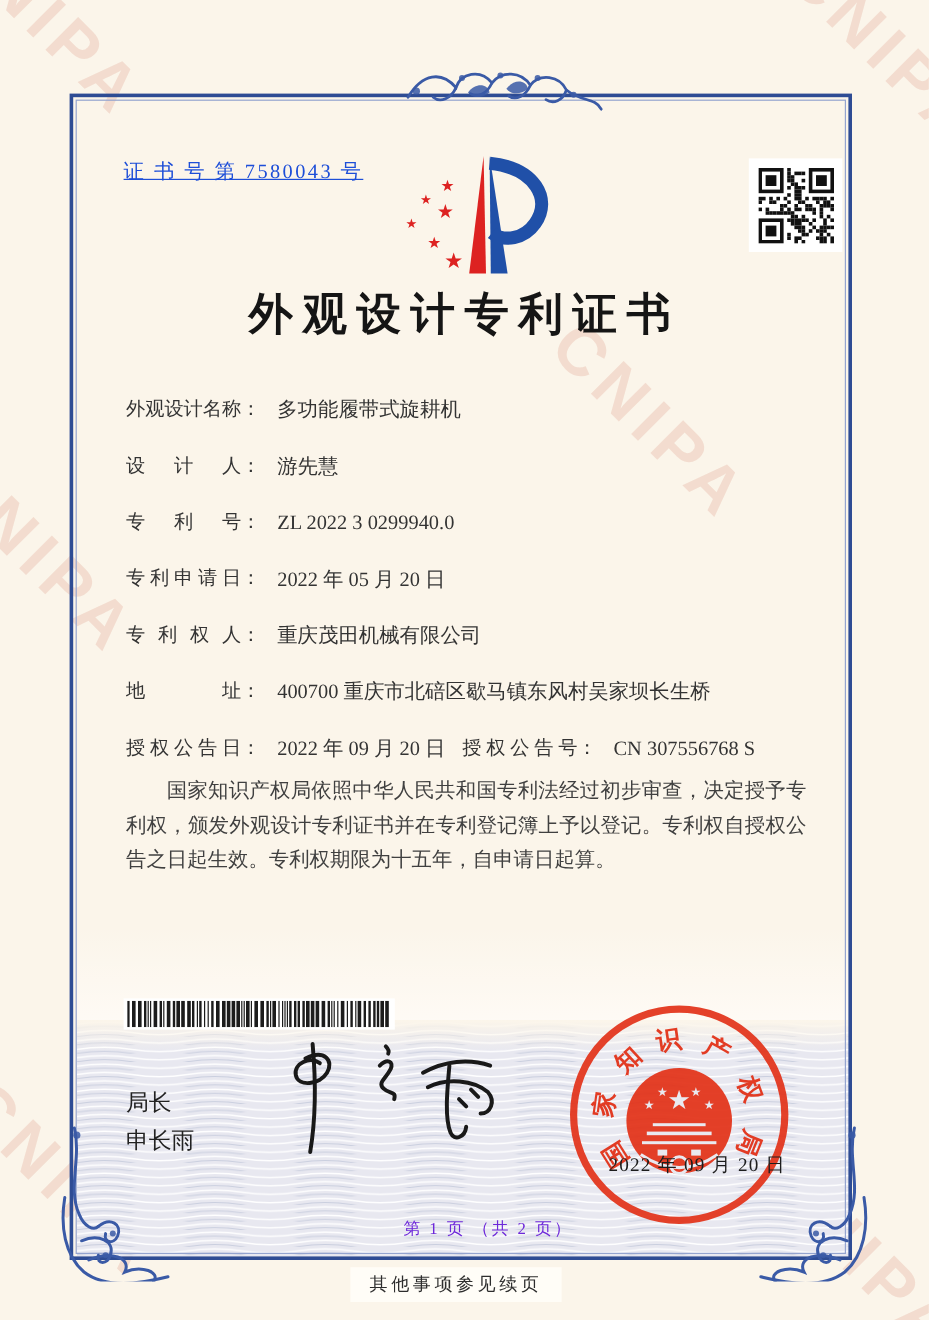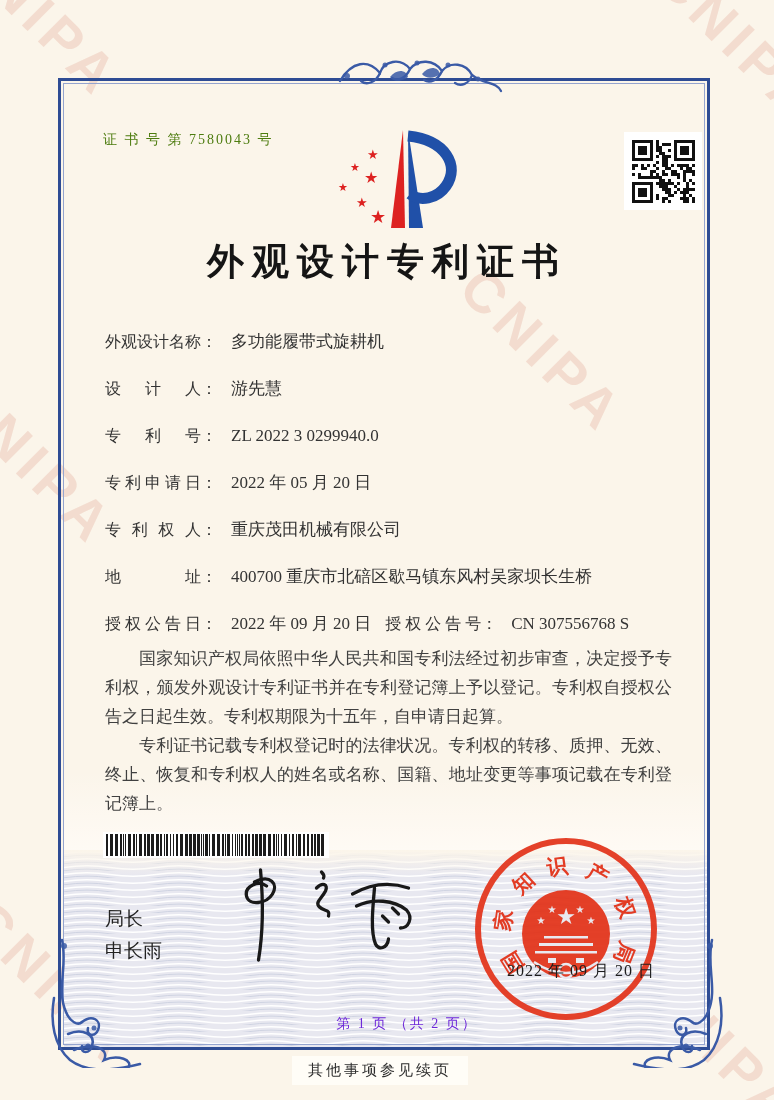--- a/index.html
+++ b/index.html
@@ -19,21 +19,21 @@
   
   .frame{left:58px;top:78px;width:646px;height:966px;border:3px solid #2e4c94;z-index:2;}
   .frame-inner{position:absolute;left:2px;top:2px;right:2px;bottom:2px;border:1px solid #94a4cf;}
   
   .prestrip{left:64px;top:772px;width:646px;height:80px;z-index:1;
             background:linear-gradient(rgba(255,255,255,0),rgba(255,251,246,0.9));}
   .band{left:64px;top:850px;width:646px;height:197px;z-index:1;}
   .band-fade{left:64px;top:850px;width:646px;height:26px;z-index:1;
              background:linear-gradient(#fbf5ea,rgba(251,245,234,0));}
   
-  .certno{left:103px;top:131px;font-size:14px;letter-spacing:2px;color:#4d7c0f;z-index:3;}
+  .certno{left:103px;top:131px;font-size:17px;letter-spacing:2px;color:#1d4ed8;z-index:3;text-decoration:underline;}
   .qrbox{left:624px;top:132px;width:78px;height:78px;background:#fff;z-index:3;
          display:flex;align-items:center;justify-content:center;}
   .logo{left:334px;top:124px;width:140px;height:110px;z-index:3;}
   .logo .star{position:absolute;color:#dd2221;line-height:1;}
   .title{left:0;top:237px;width:774px;text-align:center;font-size:37px;font-weight:bold;
          letter-spacing:8px;color:#151515;z-index:3;}
   
   .fields{left:105px;top:331px;z-index:3;display:flex;flex-direction:column;gap:26px;}
   .frow{display:flex;align-items:flex-end;line-height:21px;white-space:nowrap;}
   .flabel{display:inline-block;width:96px;font-size:16px;color:#333;
@@ -343,21 +343,20 @@
       <span class="fcolon">：</span>
     <span class="fvalue">2022 年 09 月 20 日</span>
     <span class="flabel grant2">授权公告号</span>
       <span class="fcolon">：</span>
     <span class="fvalue">CN 307556768 S</span>
   </div>
 </div>
 
 <div class="abs paras">
   <p>国家知识产权局依照中华人民共和国专利法经过初步审查，决定授予专利权，颁发外观设计专利证书并在专利登记簿上予以登记。专利权自授权公告之日起生效。专利权期限为十五年，自申请日起算。</p>
-  <p>专利证书记载专利权登记时的法律状况。专利权的转移、质押、无效、终止、恢复和专利权人的姓名或名称、国籍、地址变更等事项记载在专利登记簿上。</p>
 </div>
 
 <div class="abs bcbox">
   <svg id="bc" width="220" height="22">
       <rect x="0" y="0" width="2" height="22" fill="#1c1c1c"></rect>
       <rect x="4" y="0" width="3" height="22" fill="#1c1c1c"></rect>
       <rect x="9" y="0" width="3" height="22" fill="#1c1c1c"></rect>
       <rect x="14" y="0" width="2" height="22" fill="#1c1c1c"></rect>
       <rect x="17" y="0" width="1" height="22" fill="#1c1c1c"></rect>
       <rect x="19" y="0" width="1" height="22" fill="#1c1c1c"></rect>

